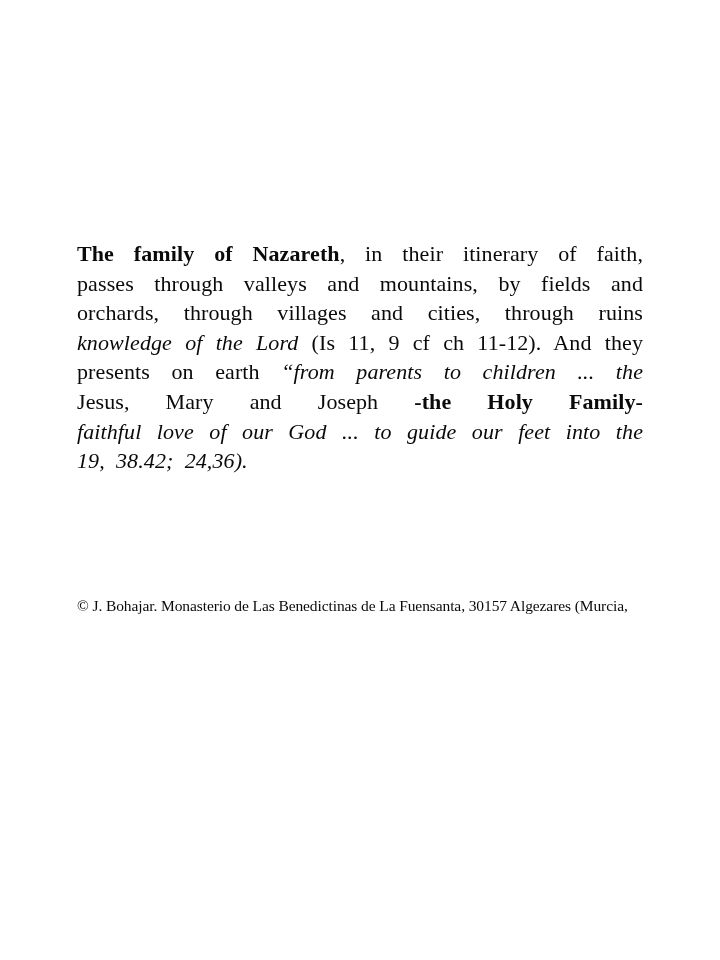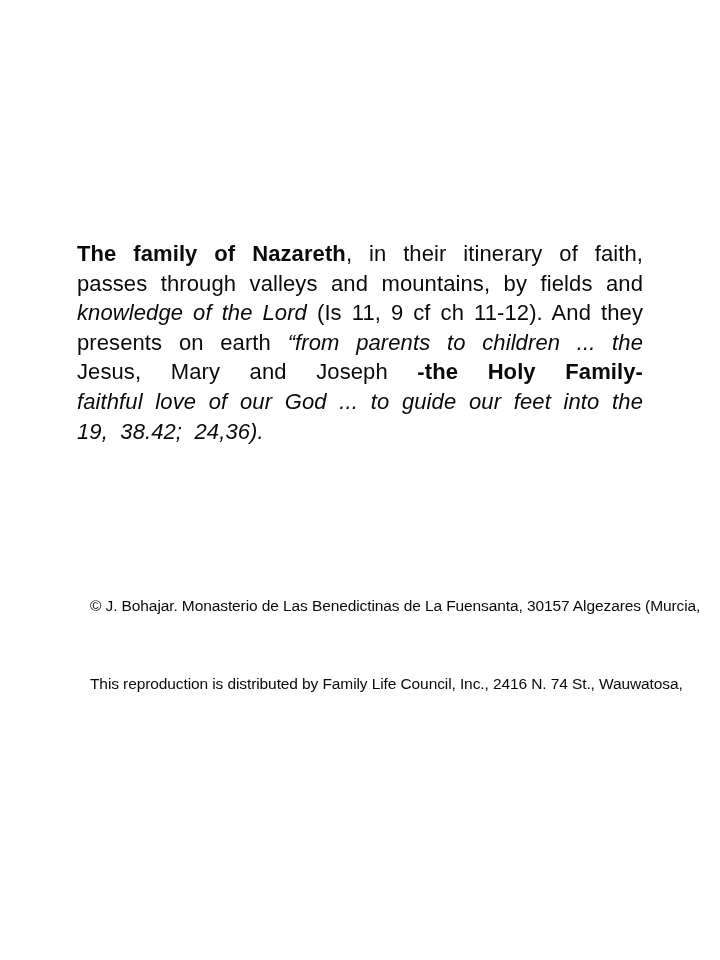--- a/index.html
+++ b/index.html
@@ -6,21 +6,21 @@
     margin: 0;
     padding: 0;
     background: #ffffff;
   }
   .page {
     position: relative;
     width: 720px;
     height: 960px;
     background: #ffffff;
     overflow: hidden;
-    font-family: Liberation Sans, sans-serif;
+    font-family: Liberation Serif, serif;
     color: #0a0a0a;
   }
   
   .para {
     position: absolute;
     left: 77px;
     top: 239px;
     width: 566px;
     font-size: 22px;
     line-height: 29.6px;
@@ -42,41 +42,40 @@
   .small {
     position: absolute;
     left: 77px;
     width: 580px;
     font-size: 15.5px;
     line-height: 18.5px;
     letter-spacing: -0.1px;
   }
   .small .line {
     white-space: nowrap;
-    margin-left: 13px;
   }
   .copyright { top: 597px; }
   .distribution { top: 675px; }
 </style>
 </head>
 <body>
 
 <div class="page">
 
   <div class="para">
       <div class="line"><span class="b">The family of Nazareth</span><span class="n">, in their itinerary of faith,</span></div>
       <div class="line"><span class="n">passes through valleys and mountains, by fields and</span></div>
+      <div class="line"><span class="n">orchards, through villages and cities, through ruins</span></div>
       <div class="line"><span class="i">knowledge of the Lord</span><span class="n"> (Is 11, 9 cf ch 11-12). And they</span></div>
       <div class="line"><span class="n">presents on earth </span><span class="i">“from parents to children ... the</span></div>
       <div class="line"><span class="n">Jesus, Mary and Joseph </span><span class="b">-the Holy Family-</span></div>
       <div class="line"><span class="i">faithful love of our God ... to guide our feet into the</span></div>
       <div class="line last"><span class="i">19, &nbsp;38.42; &nbsp;24,36).</span></div>
     </div>
 
   <div class="small copyright">
       <div class="line"><span class="n">© J. Bohajar. Monasterio de Las Benedictinas de La Fuensanta, 30157 Algezares (Murcia,</span></div>
     </div>
 
   <div class="small distribution">
-      <div class="line"><span class="n">This reproduction is distributed by Family Life Council, Inc., 2416 N. 74 St., Wauwatosa,</span></div>
     </div>
 
 </div>
 
 </body></html>

